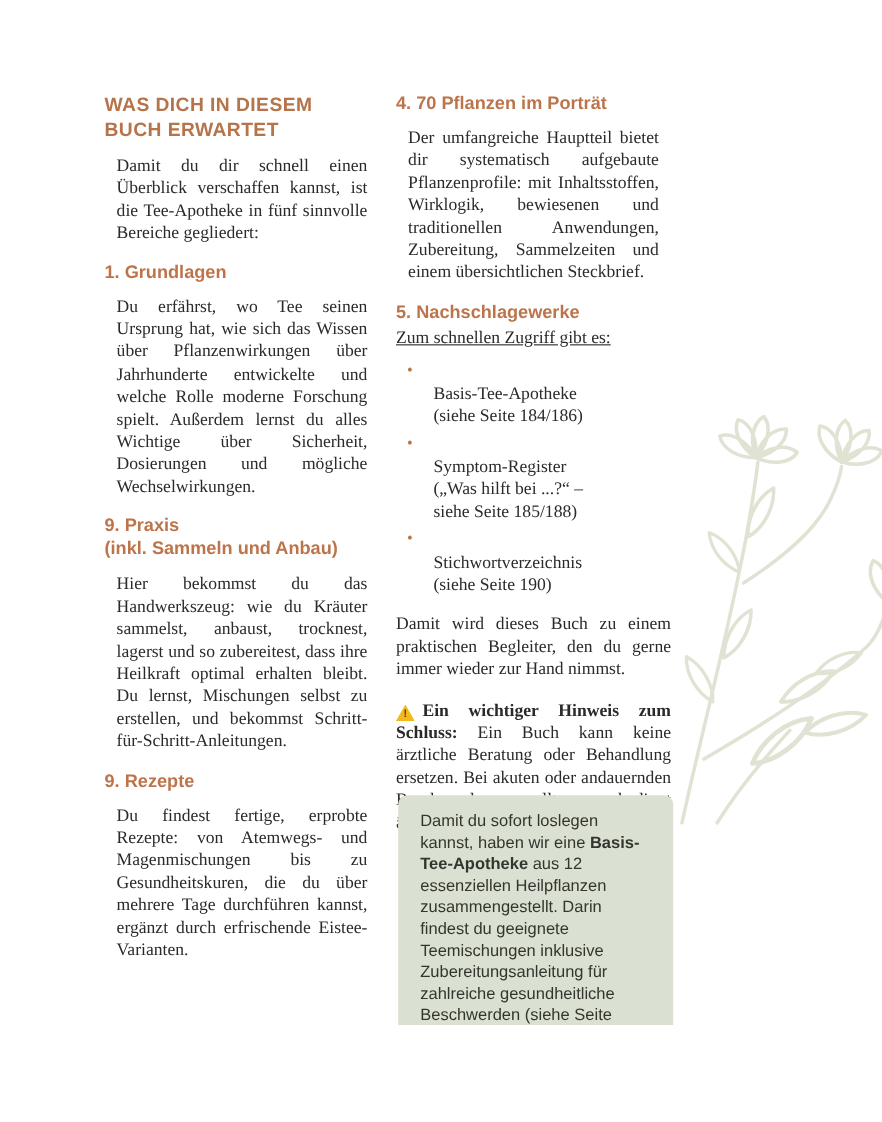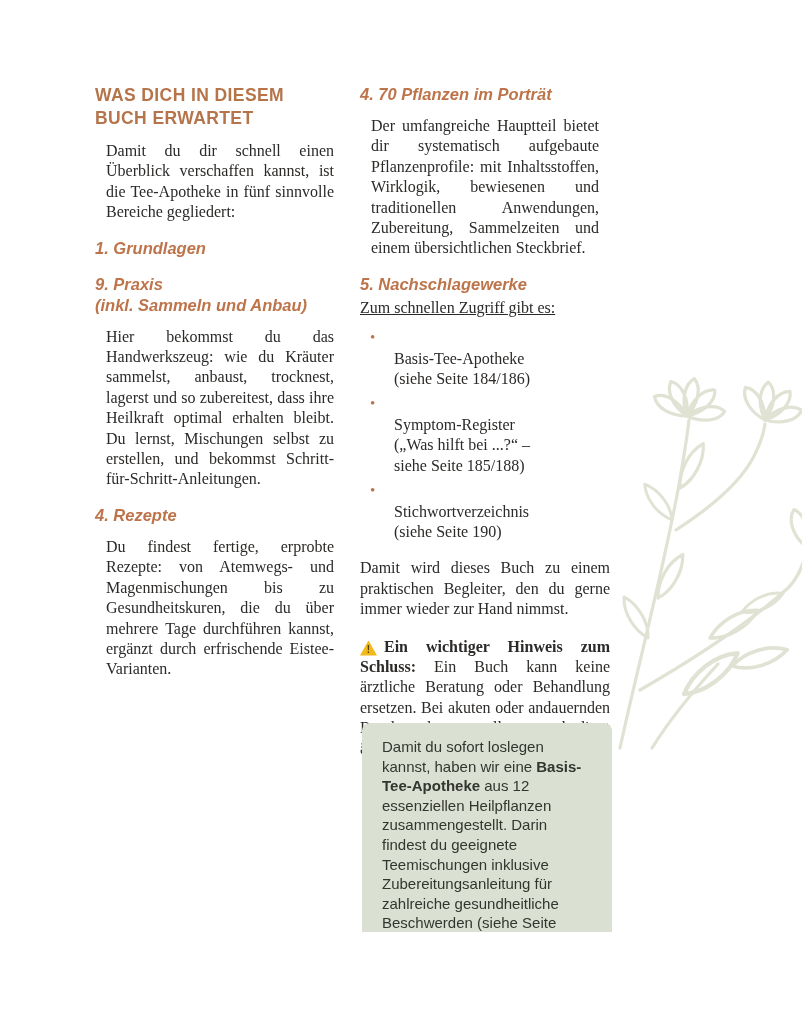--- a/index.html
+++ b/index.html
@@ -11,21 +11,21 @@
   .col{position:absolute;top:84px;width:250px;z-index:1;}
   .col-left{left:95px;}
   .col-right{left:360px;}
 
   .heading{
     margin:0 0 11px;font-family:"Liberation Sans",sans-serif;font-weight:700;
     font-size:17.5px;line-height:23px;color:#b5744a;letter-spacing:.4px;white-space:pre-line;
   }
   p.body{margin:11px;font-size:16px;line-height:20.4px;text-align:justify;}
   h2.sec{
-    margin:15px 0 3px;font-family:"Liberation Sans",sans-serif;font-style:italic;font-weight:700;
+    margin:15px 0 3px;font-family:"Liberation Sans",sans-serif;font-weight:700;
     font-size:16.5px;line-height:21px;color:#bd744a;white-space:pre-line;
   }
   .col-right h2.sec.first{margin-top:0;}
   p.lead-in{margin:0;font-size:16px;line-height:20.4px;text-decoration:underline;}
 
   ul.refs{list-style:none;margin:10px 0 0;padding:0;font-size:16px;line-height:20.4px;}
   ul.refs li{position:relative;padding-left:34px;margin-bottom:5px;white-space:pre-line;}
   ul.refs .bullet{position:absolute;left:10px;top:-1px;color:#bd744a;font-size:15px;}
 
   p.closing{margin:16px 0 0;}
@@ -95,26 +95,27 @@
       <use href="#leaf" transform="translate(140,306) rotate(-14) scale(1.15)"></use>
     </g>
   </svg>
 
   <div class="col col-left">
     <h1 class="heading">WAS DICH IN DIESEM
 BUCH ERWARTET</h1>
     <p class="body">Damit du dir schnell einen Überblick verschaffen kannst, ist die Tee-Apotheke in fünf sinnvolle Bereiche gegliedert:</p>
 
     <h2 class="sec">1. Grundlagen</h2>
+    <p class="body">Du erfährst, wo Tee seinen Ursprung hat, wie sich das Wissen über Pflanzenwirkungen über Jahrhunderte entwickelte und welche Rolle moderne Forschung spielt. Außerdem lernst du alles Wichtige über Sicherheit, Dosierungen und mögliche Wechselwirkungen.</p>
 
     <h2 class="sec">9. Praxis
 (inkl. Sammeln und Anbau)</h2>
     <p class="body">Hier bekommst du das Handwerkszeug: wie du Kräuter sammelst, anbaust, trocknest, lagerst und so zubereitest, dass ihre Heilkraft optimal erhalten bleibt. Du lernst, Mischungen selbst zu erstellen, und bekommst Schritt-für-Schritt-Anleitungen.</p>
 
-    <h2 class="sec">4. Rezepte</h2>
+    <h2 class="sec">9. Rezepte</h2>
     <p class="body">Du findest fertige, erprobte Rezepte: von Atemwegs- und Magenmischungen bis zu Gesundheitskuren, die du über mehrere Tage durchführen kannst, ergänzt durch erfrischende Eistee-Varianten.</p>
   </div>
 
   <div class="col col-right">
     <h2 class="sec first">4. 70 Pflanzen im Porträt</h2>
     <p class="body">Der umfangreiche Hauptteil bietet dir systematisch aufgebaute Pflanzenprofile: mit Inhaltsstoffen, Wirklogik, bewiesenen und traditionellen Anwendungen, Zubereitung, Sammelzeiten und einem übersichtlichen Steckbrief.</p>
 
     <h2 class="sec">5. Nachschlagewerke</h2>
     <p class="lead-in">Zum schnellen Zugriff gibt es:</p>
 

